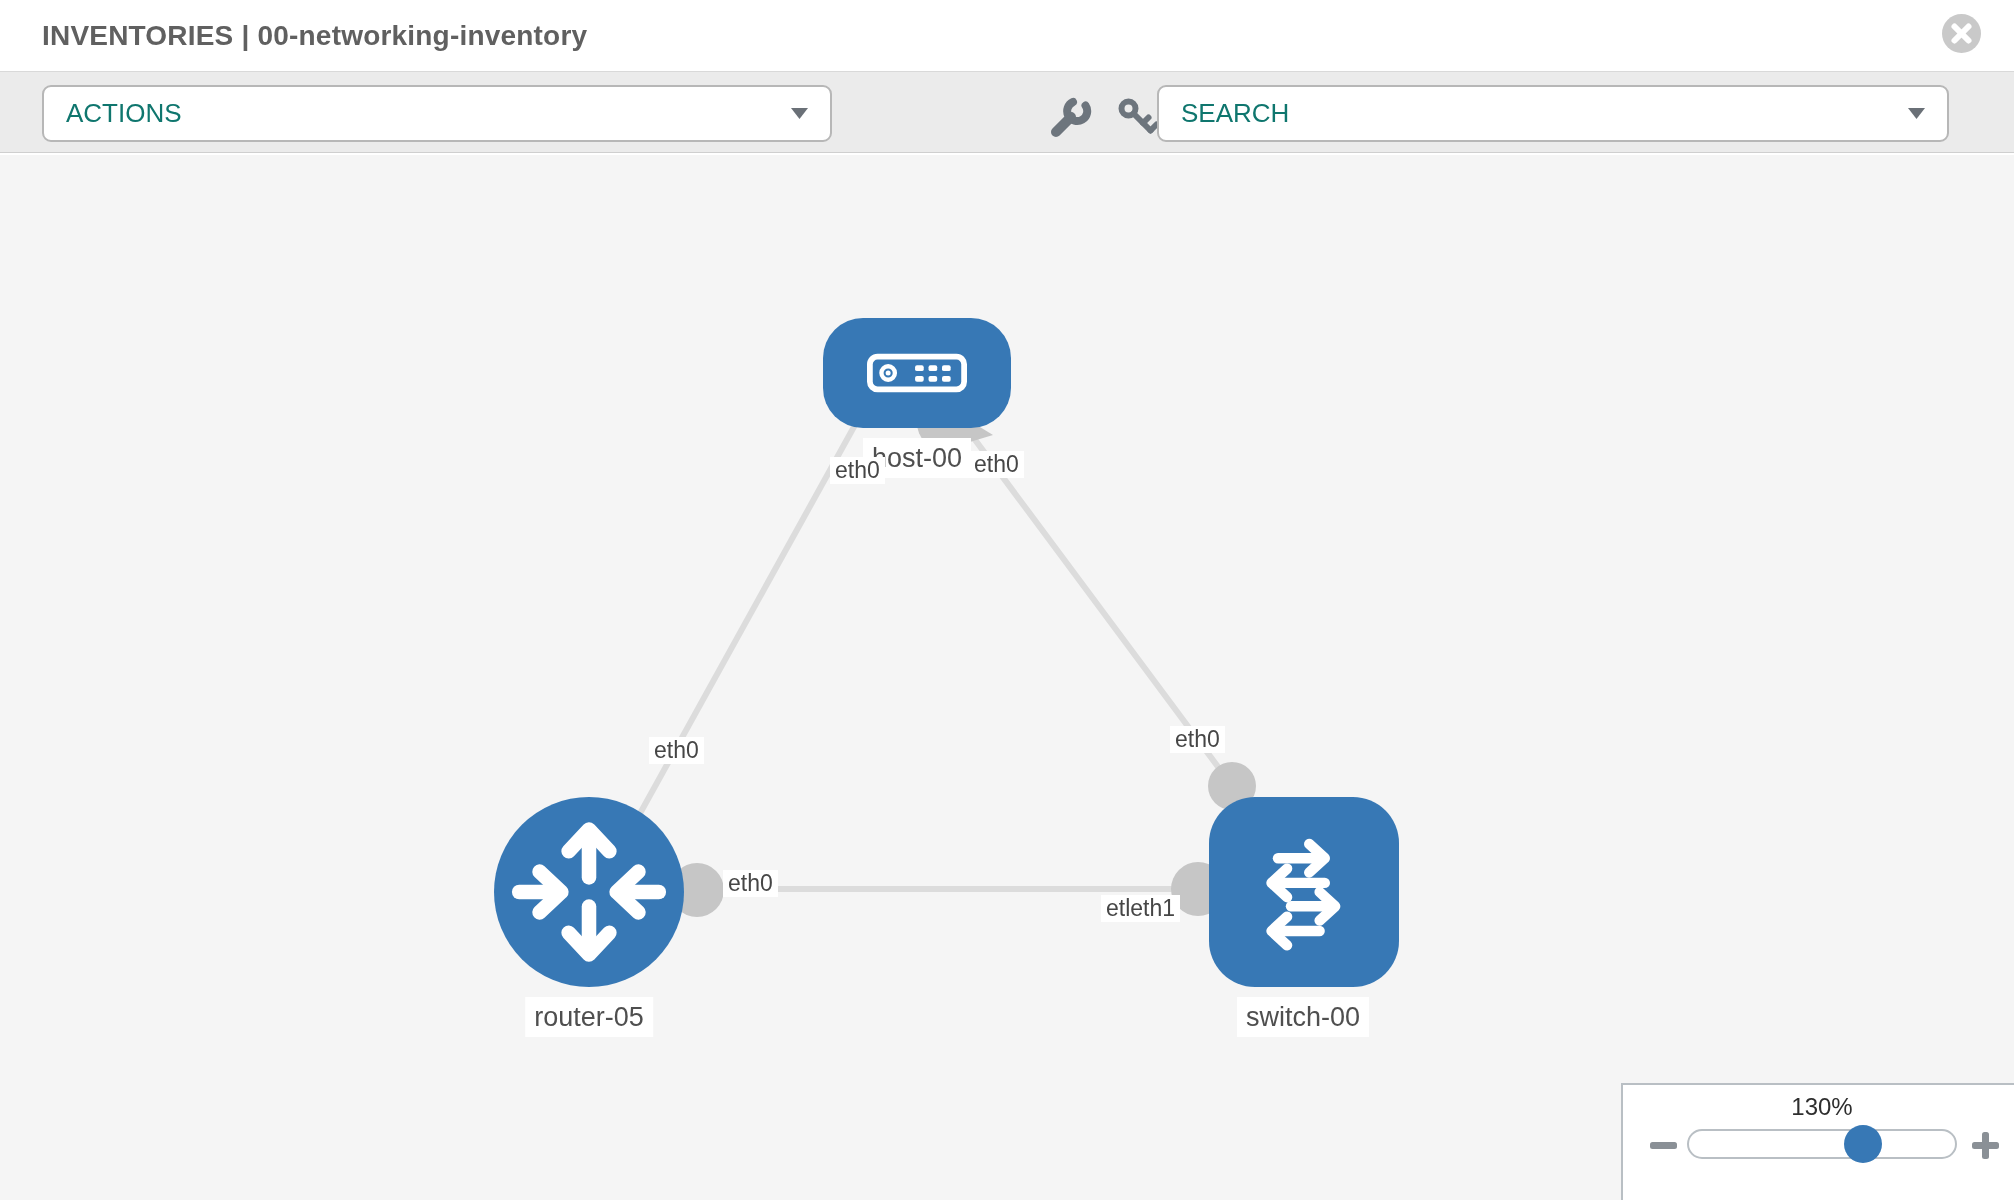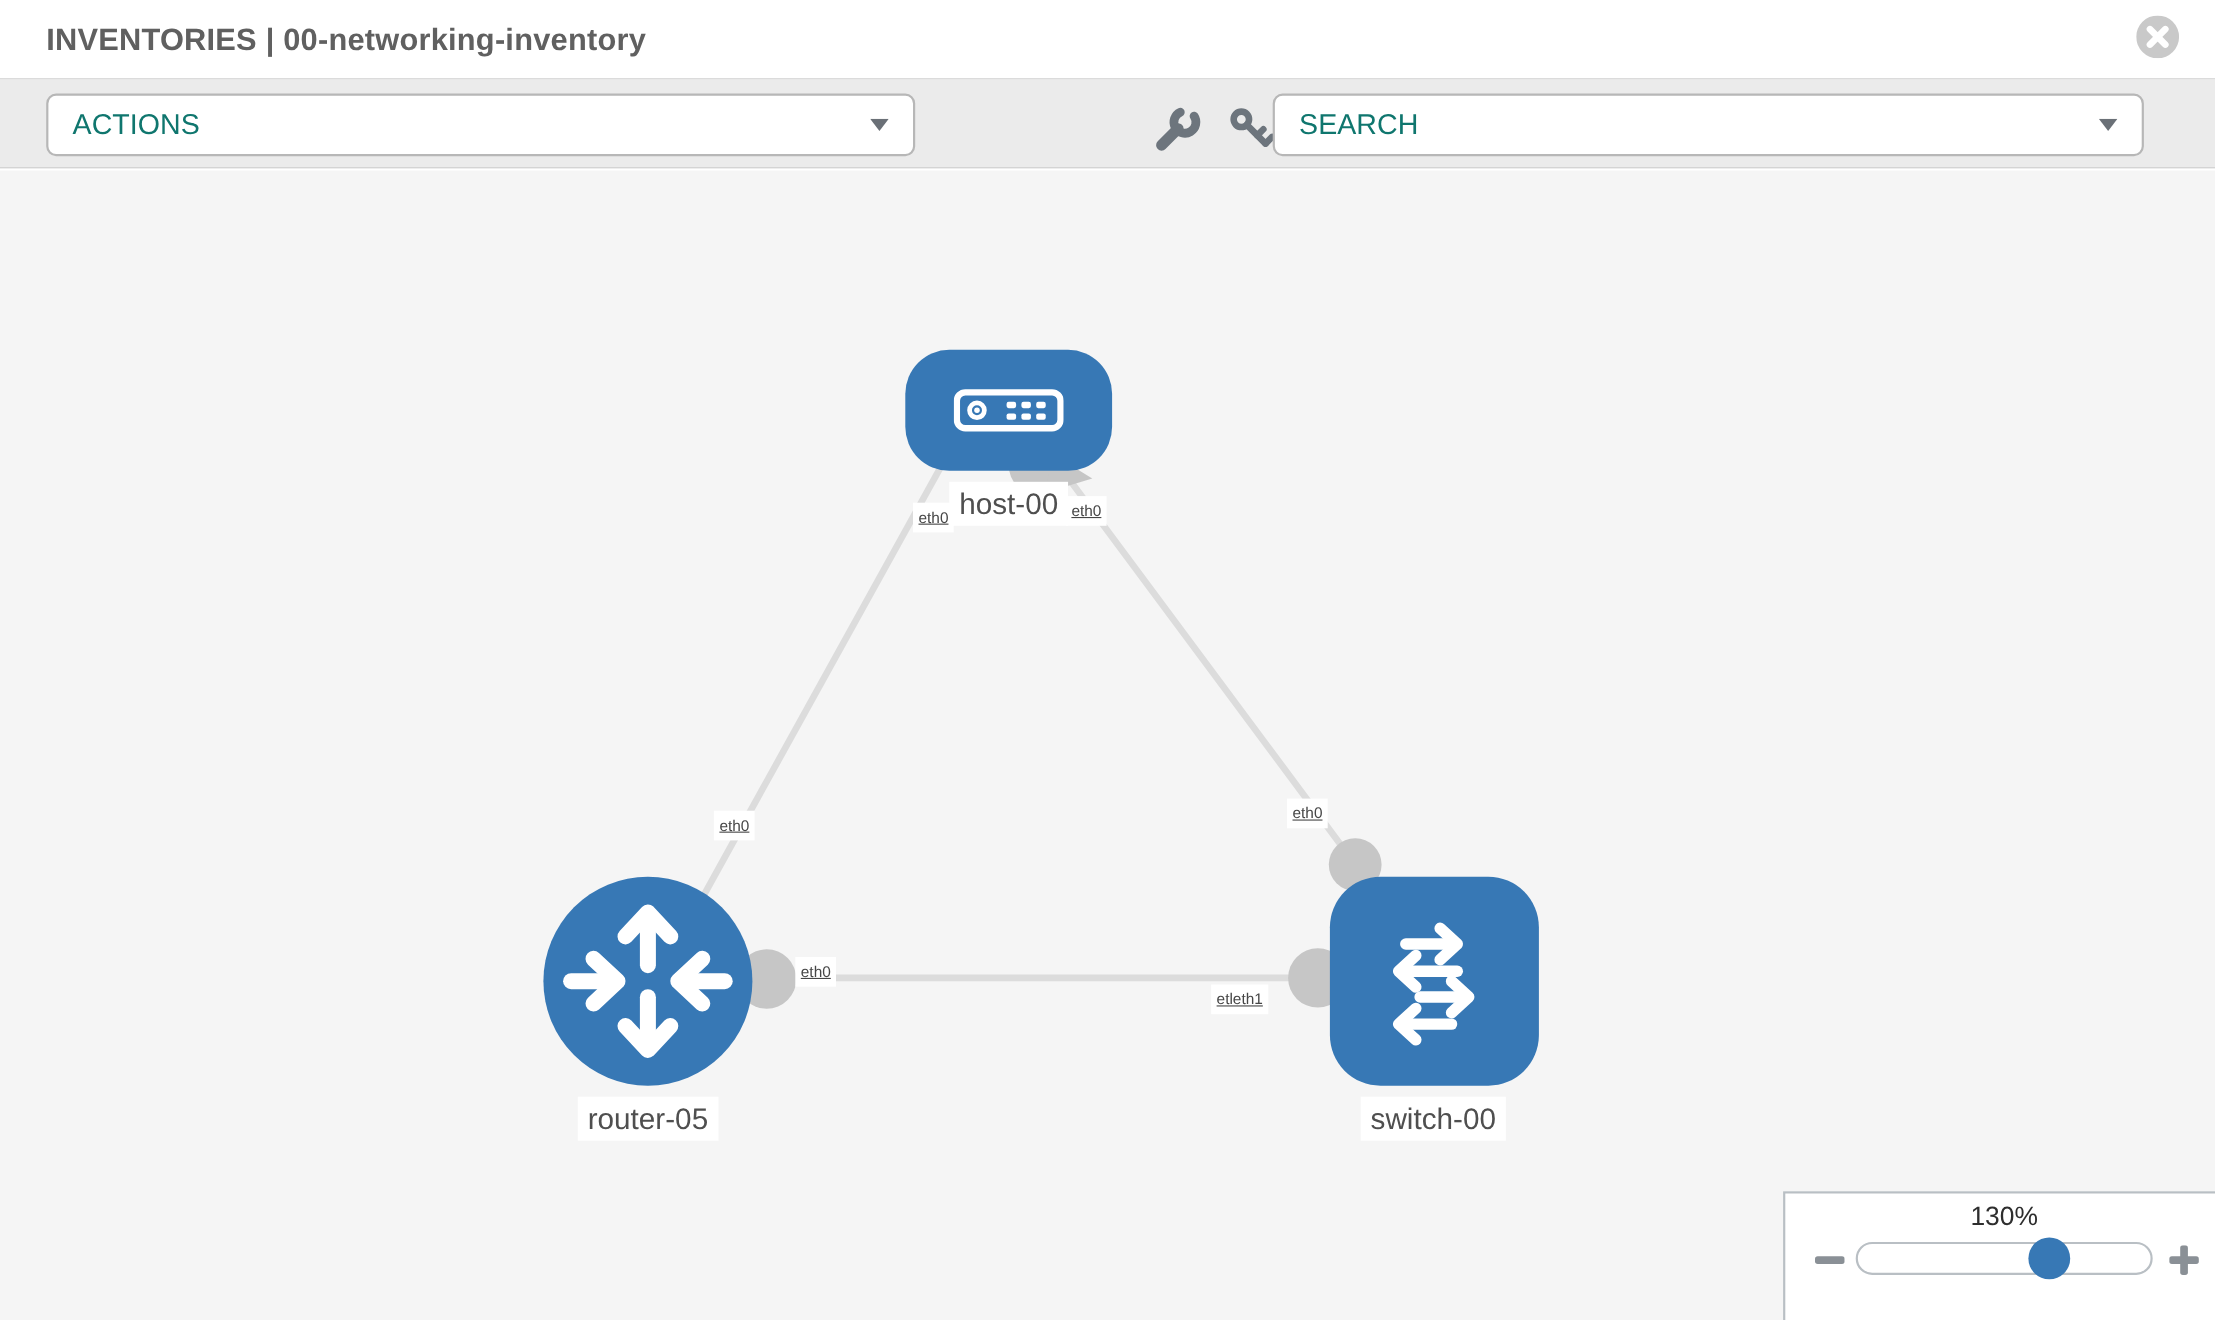--- a/index.html
+++ b/index.html
@@ -47,21 +47,21 @@
   .node-switch { left:1209px; top:642px; width:190px; height:190px; border-radius:46px; }
   .node-label {
     position:absolute; transform:translateX(-50%); white-space:nowrap;
     background:#ffffff; color:#4f4f4f; font-size:27px; line-height:40px; padding:0 9px;
   }
   .lbl-host   { left:917px;  top:283px; }
   .lbl-router { left:589px;  top:842px; }
   .lbl-switch { left:1303px; top:842px;text-align:right; }
   .iface-label {
     position:absolute; white-space:nowrap;
-    background:#ffffff; color:#464646; font-size:14px; line-height:27px; padding:0 5px;text-decoration:underline;
+    background:#ffffff; color:#464646; font-size:23px; line-height:27px; padding:0 5px;
   }
   .if-host-left    { left:830px;  top:302px; }
   .if-host-right   { left:969px;  top:296px; }
   .if-router-top   { left:649px;  top:582px; }
   .if-router-right { left:723px;  top:715px; }
   .if-switch-top   { left:1170px; top:571px; }
   .if-switch-left  { left:1101px; top:740px; }
   
   .zoom-panel {
     position:absolute; left:1621px; top:928px; width:400px; height:130px;

